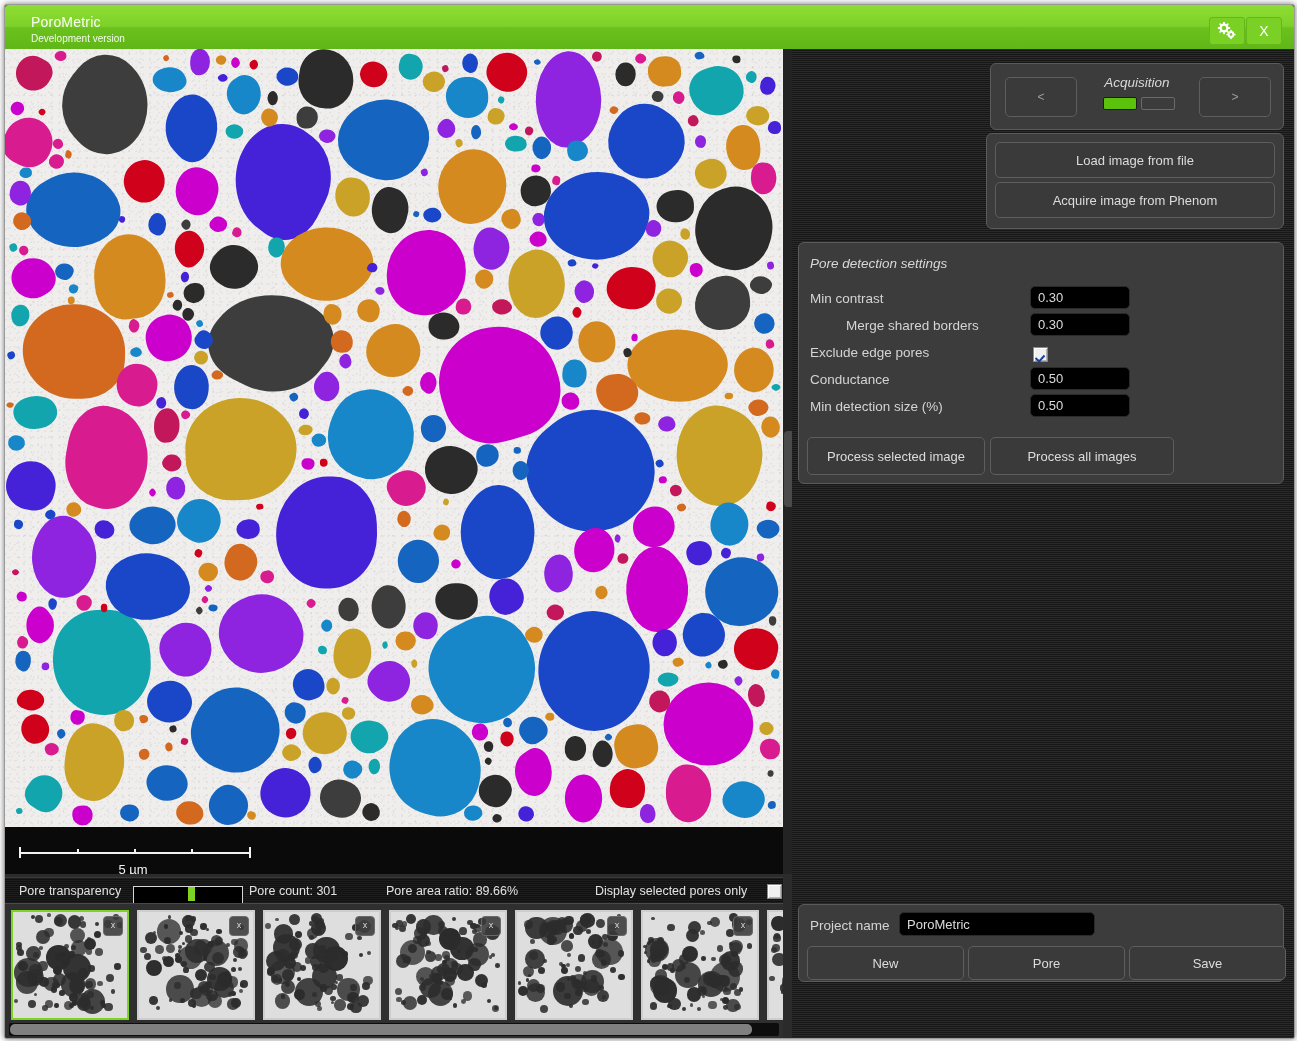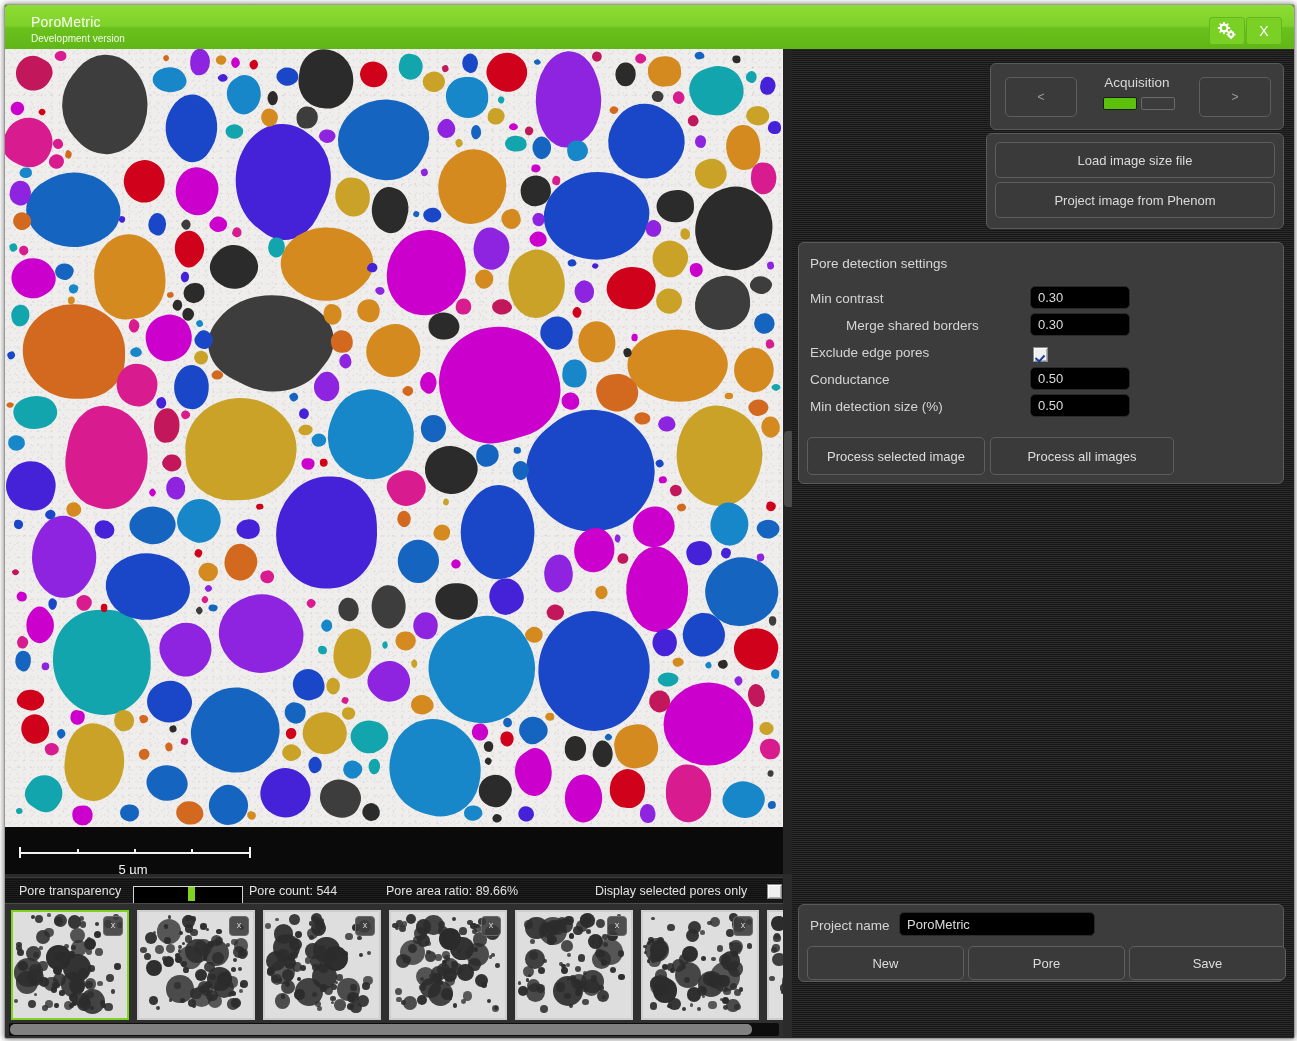--- a/index.html
+++ b/index.html
@@ -141,21 +141,21 @@
   .group{
     position:absolute;background:#3c3c3c;
     border:1px solid #5b5b5b;border-radius:6px;
   }
   .btn{
     background:#3a3a3a;border:1px solid #5e5e5e;border-radius:5px;
     color:#dcdcdc;font-size:13px;display:flex;align-items:center;justify-content:center;
     cursor:pointer;position:absolute;
   }
   .arrow-btn{color:#9e9e9e;font-size:12px;}
-  .grp-title{position:absolute;color:#d8d8d8;font-size:13.5px;}
+  .grp-title{position:absolute;color:#d8d8d8;font-size:13.5px;font-style:italic;}
   .pill{position:absolute;width:32px;height:11px;border-radius:2px;border:1px solid #1c1c1c;}
   .pill.on{background:#5cc10c;}
   .pill.off{background:#3c3c3c;border-color:#6a6a6a;}
 
   .row-label{position:absolute;color:#d4d4d4;font-size:13.5px;}
   .field{
     position:absolute;background:#000000;border:1px solid #2a2a2a;border-radius:5px;
     color:#dcdcdc;font-size:13px;display:flex;align-items:center;padding-left:7px;
     box-sizing:border-box;cursor:text;
   }
@@ -560,21 +560,21 @@
 
     </div>
   </div>
 
   <div class="vscroll">
     <div class="thumb"></div>
   </div>
 
   <div class="statusbar">
     <div class="sb-item" style="left:14px">Pore transparency</div>
-    <div class="sb-item" style="left:244px">Pore count: 544</div>
+    <div class="sb-item" style="left:244px">Pore count: 301</div>
     <div class="sb-item" style="left:381px">Pore area ratio: 89.66%</div>
     <div class="sb-item" style="left:590px">Display selected pores only</div>
     <div class="sb-item" style="left:762px;top:6px">
       <span class="chk"></span>
     </div>
   </div>
   <div class="slider">
     <div class="handle" id="slider-handle" style="left: 54px;"></div>
   </div>
 
@@ -1127,24 +1127,24 @@
       <div class="grp-title" style="left:0;top:11px;width:292px;text-align:center">Acquisition</div>
       <div class="pill on" style="left:112px;top:33px"></div>
       <div class="pill off" style="left:150px;top:33px"></div>
       <div class="btn arrow-btn" style="left:208px;top:13px;width:70px;height:38px">
         <span>&gt;</span>
       </div>
     </div>
 
     <div class="group" style="left:194px;top:84px;width:296px;height:94px">
       <div class="btn" style="left:8px;top:8px;width:278px;height:34px">
-        <span>Load image size file</span>
+        <span>Load image from file</span>
       </div>
       <div class="btn" style="left:8px;top:48px;width:278px;height:34px">
-        <span>Project image from Phenom</span>
+        <span>Acquire image from Phenom</span>
       </div>
     </div>
 
     <div class="group" style="left:6px;top:193px;width:484px;height:240px">
       <div class="grp-title" style="left:11px;top:13px">Pore detection settings</div>
       <div id="settings-rows">
           <div class="row-label" style="left: 11px; top: 48px;">Min contrast</div>
           <div class="field" style="left: 231px; top: 43px; width: 100px; height: 23px;">
             <span>0.30</span>
           </div>

